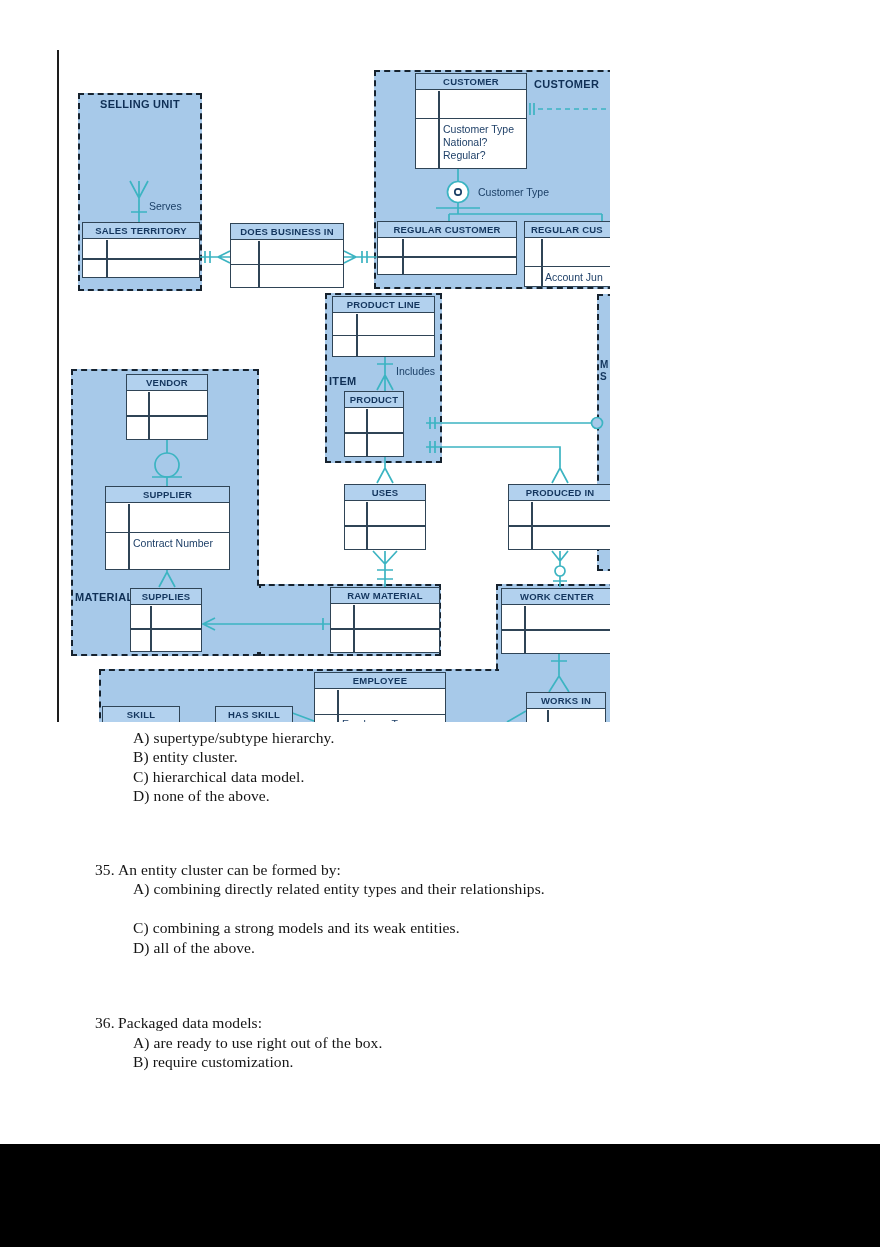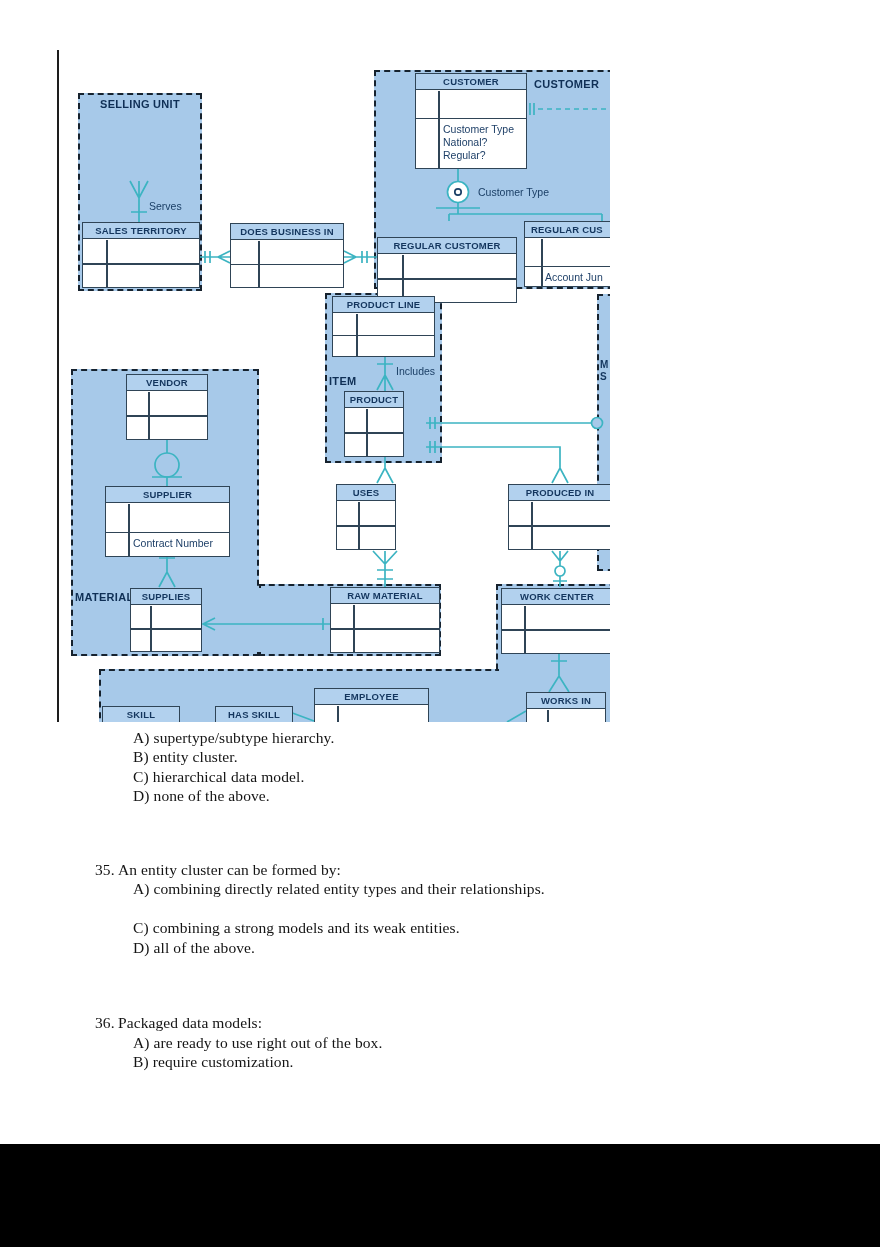--- a/index.html
+++ b/index.html
@@ -90,21 +90,21 @@
           <circle cx="165" cy="465" r="12"></circle>
           <path d="M150,477 L180,477 M165,477 L165,486"></path>
           <path d="M165,551 L165,572 M157,558 L173,558 M157,587 L165,572 L173,587"></path>
           <path d="M201,624 L328,624 M213,618 L201,624 L213,630 M321,618 L321,630"></path>
           <path d="M557,654 L557,676 M549,661 L565,661 M547,692 L557,676 L567,692"></path>
           <path d="M277,708 L312,721 M505,722 L524,711"></path>
         </g>
       </svg>
 
 
-      <div class="entity" style="left:80px;top:222px;width:118px;height:66px">
+      <div class="entity" style="left:80px;top:222px;width:118px;height:56px">
         <div class="ehead">SALES TERRITORY</div>
         <div class="ebody">
             <i class="vd" style="left:23px"></i>
             <i class="hd" style="top:50%"></i>
           </div>
       </div>
 
       <div class="entity" style="left:228px;top:223px;width:114px;height:65px">
         <div class="ehead">DOES BUSINESS IN</div>
         <div class="ebody">
@@ -119,21 +119,21 @@
           <i class="vd" style="left:22px"></i>
             <i class="hd" style="top:27px"></i>
           <div class="attr" style="left:27px;top:32px">
             <div>Customer Type</div>
             <div>National?</div>
             <div>Regular?</div>
           </div>
         </div>
       </div>
 
-      <div class="entity" style="left:375px;top:237px;width:140px;height:66px">
+      <div class="entity" style="left:375px;top:221px;width:140px;height:54px">
         <div class="ehead">REGULAR CUSTOMER</div>
         <div class="ebody">
             <i class="vd" style="left:24px"></i>
             <i class="hd" style="top:50%"></i>
           </div>
       </div>
 
       <div class="entity" style="left:522px;top:221px;width:95px;height:66px">
         <div class="ehead" style="text-align:left;padding-left:6px">REGULAR CUS</div>
         <div class="ebody">
@@ -152,21 +152,21 @@
       </div>
 
       <div class="entity" style="left:342px;top:391px;width:60px;height:66px">
         <div class="ehead">PRODUCT</div>
         <div class="ebody">
             <i class="vd" style="left:21px"></i>
             <i class="hd" style="top:50%"></i>
           </div>
       </div>
 
-      <div class="entity" style="left:334px;top:484px;width:60px;height:66px">
+      <div class="entity" style="left:342px;top:484px;width:82px;height:66px">
         <div class="ehead">USES</div>
         <div class="ebody">
             <i class="vd" style="left:21px"></i>
             <i class="hd" style="top:50%"></i>
           </div>
       </div>
 
       <div class="entity" style="left:506px;top:484px;width:104px;height:66px">
         <div class="ehead">PRODUCED IN</div>
         <div class="ebody">
@@ -192,38 +192,38 @@
       </div>
 
       <div class="entity" style="left:124px;top:374px;width:82px;height:66px">
         <div class="ehead">VENDOR</div>
         <div class="ebody">
             <i class="vd" style="left:21px"></i>
             <i class="hd" style="top:50%"></i>
           </div>
       </div>
 
-      <div class="entity" style="left:103px;top:486px;width:125px;height:71px">
+      <div class="entity" style="left:103px;top:486px;width:125px;height:84px">
         <div class="ehead">SUPPLIER</div>
         <div class="ebody">
           <i class="vd" style="left:22px"></i>
             <i class="hd" style="top:28px"></i>
           <div class="attr" style="left:27px;top:33px">Contract Number</div>
         </div>
       </div>
 
       <div class="entity" style="left:128px;top:588px;width:72px;height:64px">
         <div class="ehead">SUPPLIES</div>
         <div class="ebody">
             <i class="vd" style="left:19px"></i>
             <i class="hd" style="top:50%"></i>
           </div>
       </div>
 
-      <div class="entity" style="left:312px;top:688px;width:115px;height:58px">
+      <div class="entity" style="left:312px;top:672px;width:132px;height:58px">
         <div class="ehead">EMPLOYEE</div>
         <div class="ebody">
           <i class="vd" style="left:22px"></i>
             <i class="hd" style="top:24px"></i>
           <div class="attr" style="left:27px;top:28px">Employee Type</div>
         </div>
       </div>
 
       <div class="entity" style="left:100px;top:706px;width:78px;height:30px">
         <div class="ehead">SKILL</div>

